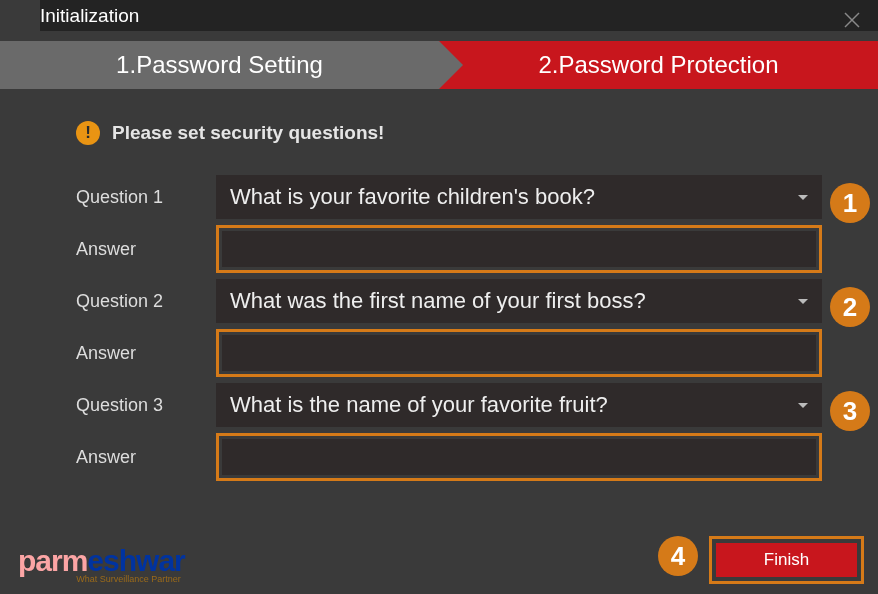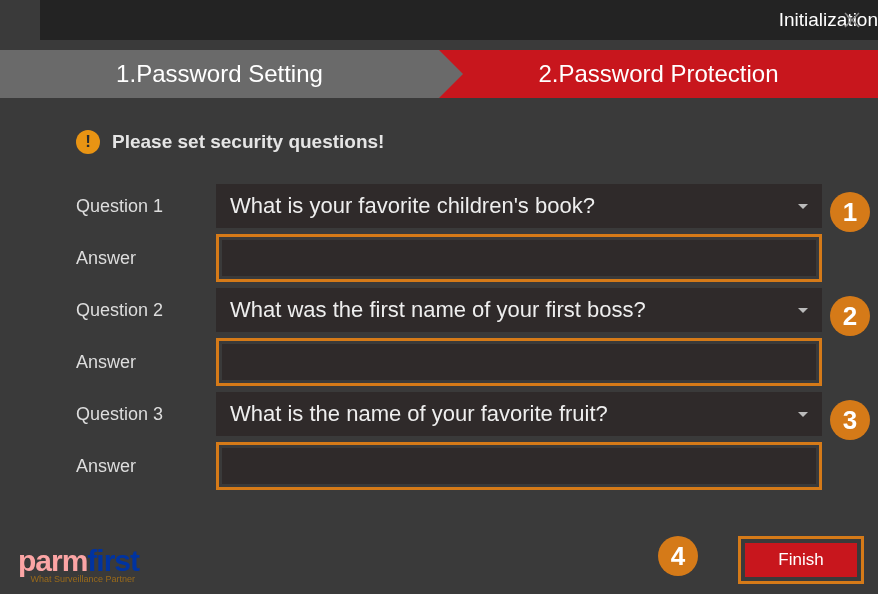--- a/index.html
+++ b/index.html
@@ -5,25 +5,25 @@
   * { box-sizing: border-box; margin: 0; padding: 0; }
   html, body { width: 878px; height: 594px; }
   body {
     background: #3a3a3a;
     font-family: Arial, Helvetica, sans-serif;
     color: #ddd;
     position: relative;
     overflow: hidden;
   }
   .titlebar {
-    height: 40px;
+    height: 31px;
     background: #232323;
     display: flex;
     align-items: center;
-    justify-content: flex-end;
+    justify-content: flex-start;
     position: relative;
     margin-left: 40px;
   }
   .titlebar .title {
     color: #fff;
     font-size: 19px;
     font-weight: 400;
   }
   .titlebar .close {
     position: absolute;
@@ -186,21 +186,21 @@
   }
 
   .finish-wrap {
     position: absolute;
     right: 14px;
     bottom: 10px;
     border: 3px solid #d57a18;
     padding: 4px;
   }
   .finish-btn {
-    width: 112px;
+    width: 141px;
     height: 34px;
     background: #c8161d;
     color: #fff;
     border: none;
     font-size: 17px;
     cursor: pointer;
   }
   .callout4 {
     position: absolute;
     right: 180px;
@@ -280,20 +280,20 @@
   </div>
 
   <div class="callout" style="top:92px">1</div>
   <div class="callout" style="top:196px">2</div>
   <div class="callout" style="top:300px">3</div>
 
 </div>
 
 <div class="footer">
   <div class="logo">
-    <span class="p1">parm</span><span class="p2">first</span>
+    <span class="p1">parm</span><span class="p2">eshwar</span>
     <span class="tag">What Surveillance Partner</span>
   </div>
   <div class="callout4">4</div>
   <div class="finish-wrap">
     <button class="finish-btn">Finish</button>
   </div>
 </div>
 
 </body></html>

